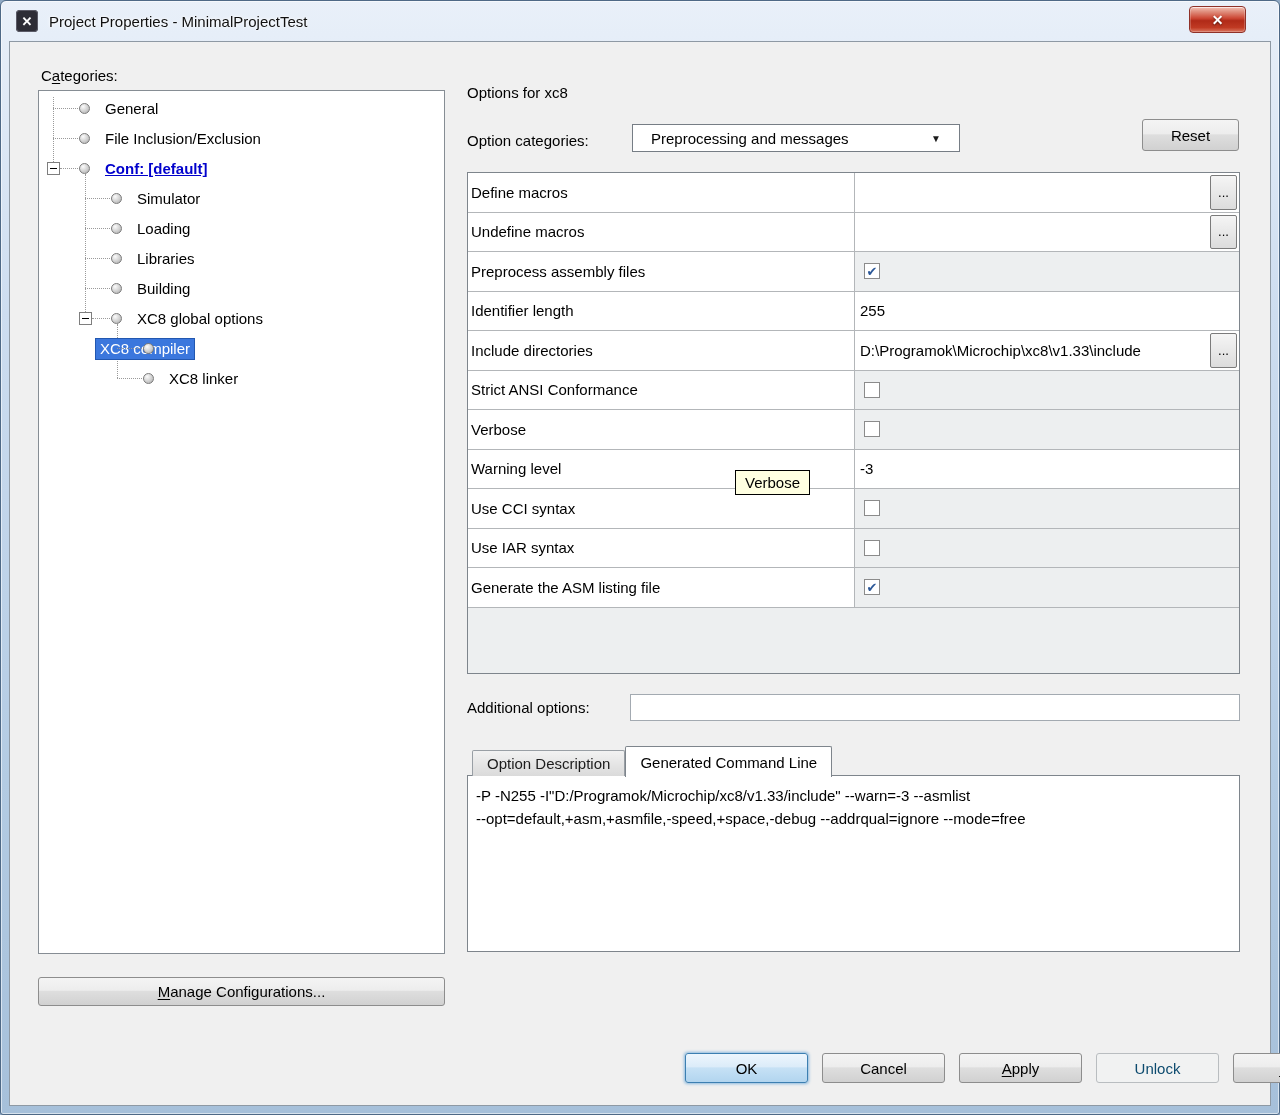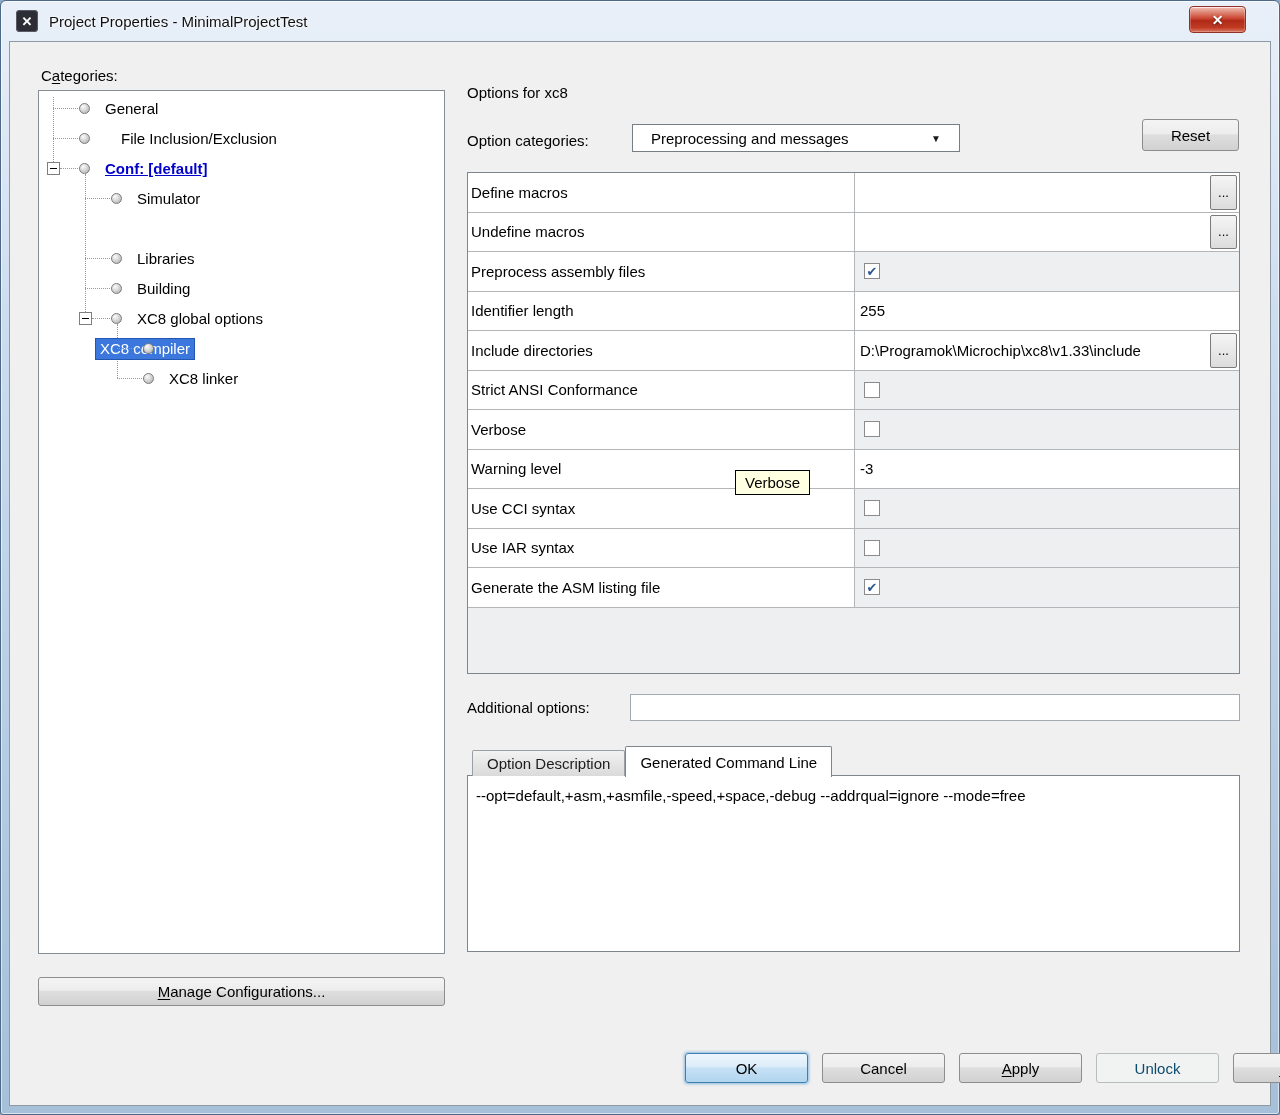--- a/index.html
+++ b/index.html
@@ -125,23 +125,24 @@
 
   <div class="content">
 
     <div class="categories-label">C<u>a</u>tegories:</div>
 
     <div class="tree-panel">
       <div class="vline" style="left:14px;top:6px;height:71px"></div>
       <div class="vline" style="left:46px;top:83px;height:144px"></div>
       <div class="vline" style="left:78px;top:233px;height:54px"></div>
     <div class="tree-row" style="top: 2px;"><span class="hline" style="left: 14px; width: 27px;"></span><span class="node-icon" style="left: 40px;"></span><span class="tree-label" style="margin-left: 62px;">General</span></div>
-        <div class="tree-row" style="top: 32px; padding-left: 16px;"><span class="hline" style="left: 14px; width: 27px;"></span><span class="node-icon" style="left: 40px;"></span><span class="tree-label" style="margin-left: 62px;">File Inclusion/Exclusion</span></div>
+        <div class="tree-row" style="top: 32px;"><span class="hline" style="left: 14px; width: 27px;"></span><span class="node-icon" style="left: 40px;"></span><span class="tree-label" style="margin-left: 62px;">File Inclusion/Exclusion</span></div>
         <div class="tree-row" style="top: 92px;"><span class="hline" style="left: 46px; width: 27px;"></span><span class="node-icon" style="left: 72px;"></span><span class="tree-label" style="margin-left: 94px;">Simulator</span></div>
         <div class="tree-row" style="top: 62px;"><span class="hline" style="left: 21px; width: 20px;"></span><span class="expander" style="left: 8px;"></span><span class="node-icon" style="left: 40px;"></span><span class="tree-label conf-link" style="margin-left: 62px;">Conf: [default]</span></div>
+        <div class="tree-row" style="top: 122px;"><span class="hline" style="left: 46px; width: 27px;"></span><span class="node-icon" style="left: 72px;"></span><span class="tree-label" style="margin-left: 94px;">Loading</span></div>
         <div class="tree-row" style="top: 152px;"><span class="hline" style="left: 46px; width: 27px;"></span><span class="node-icon" style="left: 72px;"></span><span class="tree-label" style="margin-left: 94px;">Libraries</span></div>
         <div class="tree-row" style="top: 182px;"><span class="hline" style="left: 46px; width: 27px;"></span><span class="node-icon" style="left: 72px;"></span><span class="tree-label" style="margin-left: 94px;">Building</span></div>
         <div class="tree-row" style="top: 212px;"><span class="hline" style="left: 53px; width: 20px;"></span><span class="expander" style="left: 40px;"></span><span class="node-icon" style="left: 72px;"></span><span class="tree-label" style="margin-left: 94px;">XC8 global options</span></div>
         <div class="tree-row" style="top: 242px;"><span class="hline" style="left: 78px; width: 27px;"></span><span class="node-icon" style="left: 104px;"></span><span class="tree-label selected" style="margin-left: 56px;">XC8 compiler</span></div>
         <div class="tree-row" style="top: 272px;"><span class="hline" style="left: 78px; width: 27px;"></span><span class="node-icon" style="left: 104px;"></span><span class="tree-label" style="margin-left: 126px;">XC8 linker</span></div>
       </div>
 
     <button class="btn manage-btn"><u>M</u>anage Configurations...</button>
 
     <div class="opts-heading">Options for xc8</div>
@@ -231,20 +232,21 @@
 
     <div class="addopts-label">Additional options:</div>
     <input class="addopts-input" value="" style="">
 
     <div class="tabs">
         <div class="tab">Option Description</div>
         <div class="tab active">Generated Command Line</div>
       </div>
 
     <div class="cmd-box">
+        <div class="cmd-line">-P -N255 -I"D:/Programok/Microchip/xc8/v1.33/include" --warn=-3 --asmlist</div>
         <div class="cmd-line">--opt=default,+asm,+asmfile,-speed,+space,-debug --addrqual=ignore --mode=free</div>
       </div>
 
     <div class="footer">
         <button class="btn footer-btn default">OK</button>
         <button class="btn footer-btn">Cancel</button>
         <button class="btn footer-btn"><u>A</u>pply</button>
         <button class="btn footer-btn disabled" disabled="">Unlock</button>
         <button class="btn footer-btn"><u>H</u>elp</button>
       </div>

